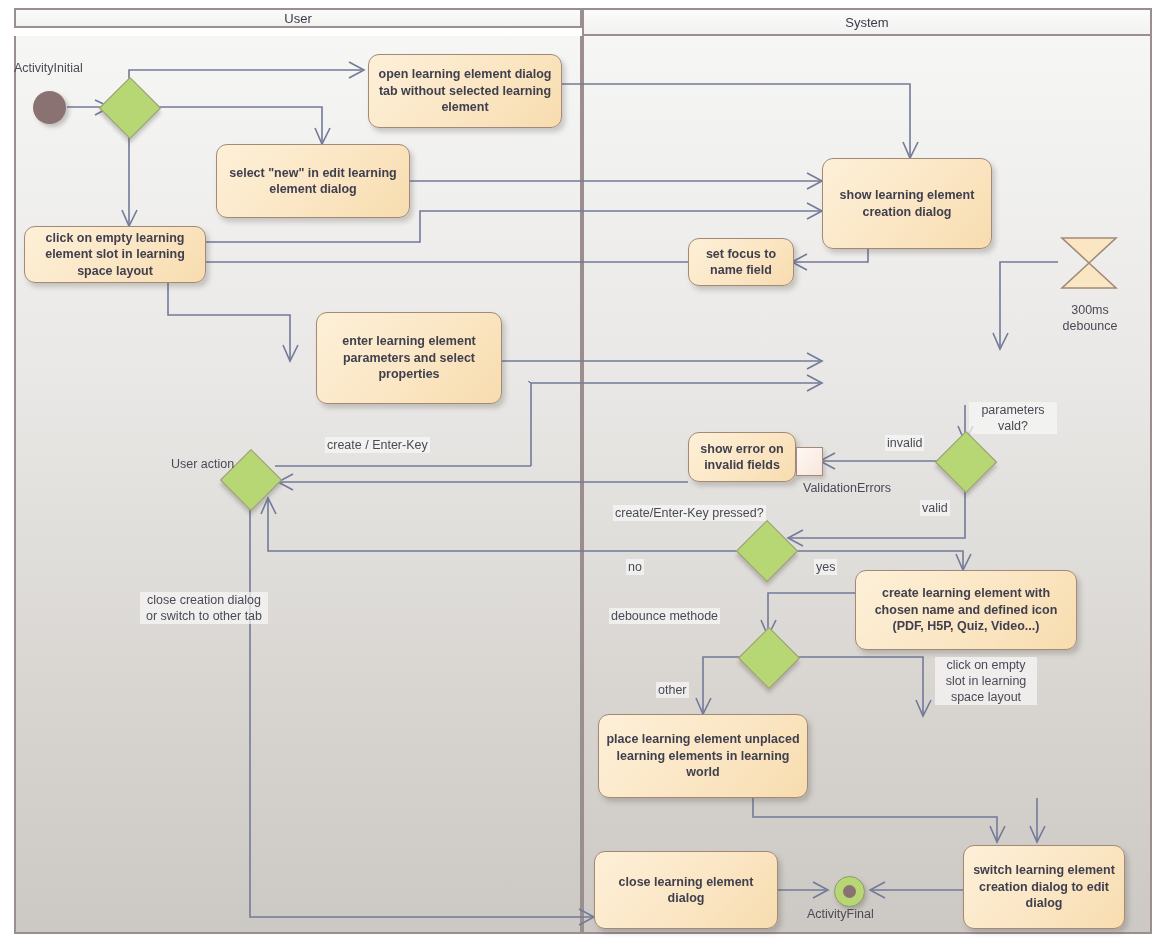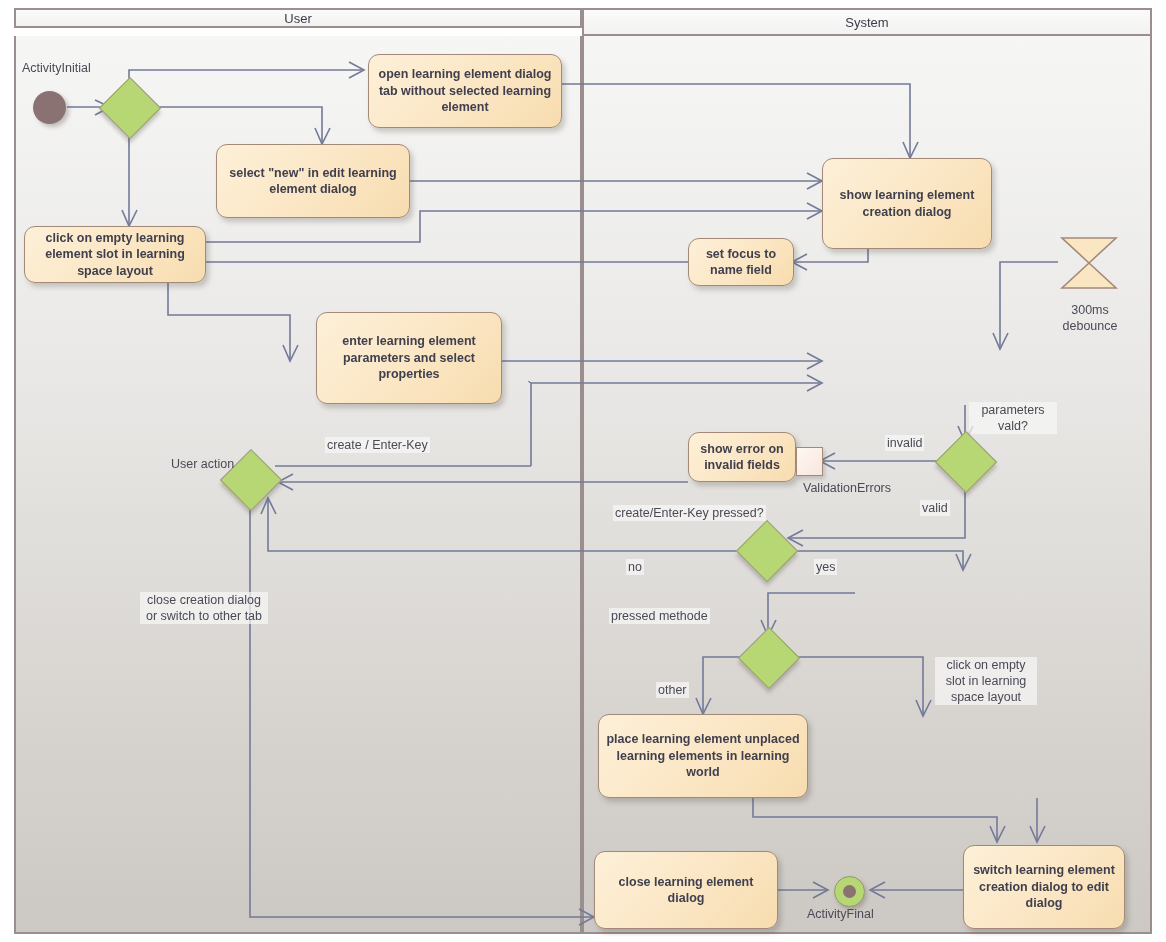--- a/index.html
+++ b/index.html
@@ -236,21 +236,21 @@
 
     <path class="edge" d="M 778,890 L 826,890"></path>
     <path class="edge" d="M 813,882 L 828,890 L 813,898"></path>
 
     <path class="edge" d="M 250,500 L 250,917 L 592,917"></path>
     <path class="edge" d="M 579,909 L 594,917 L 579,925"></path>
 
   </svg>
 
   <div class="initial-node" style="left:33px; top:91px;"></div>
-  <div class="lbl" style="left:14px; top:60px;padding-left:8px;">ActivityInitial</div>
+  <div class="lbl" style="left:14px; top:60px;">ActivityInitial</div>
 
   <div class="diamond" style="left:108px; top:86px;"></div>
 
   <div class="node" style="left:368px; top:54px; width:194px; height:74px;">open learning element dialog tab without selected learning element</div>
 
   <div class="node" style="left:216px; top:144px; width:194px; height:74px;">select "new" in edit learning element dialog</div>
 
   <div class="node" style="left:24px; top:226px; width:182px; height:57px;">click on empty learning element slot in learning space layout</div>
 
   <div class="node" style="left:822px; top:158px; width:170px; height:91px;">show learning element creation dialog</div>
@@ -273,20 +273,21 @@
   <div class="node" style="left:688px; top:432px; width:108px; height:50px;">show error on invalid fields</div>
 
   <div class="pin" style="left:796px; top:447px;"></div>
   <div class="lbl" style="left:803px; top:480px;">ValidationErrors</div>
 
   <div class="diamond" style="left:229px; top:458px;"></div>
   <div class="lbl" style="left:171px; top:456px;">User action</div>
 
   <div class="diamond" style="left:745px; top:529px;"></div>
 
+  <div class="node" style="left:855px; top:570px; width:222px; height:80px;">create learning element with chosen name and defined icon (PDF, H5P, Quiz, Video...)</div>
 
   <div class="diamond" style="left:747px; top:636px;"></div>
 
   <div class="node" style="left:598px; top:714px; width:210px; height:84px;">place learning element unplaced learning elements in learning world</div>
 
 
   <div class="node" style="left:594px; top:851px; width:184px; height:78px;text-align:center;">close learning element dialog</div>
 
   <div class="node" style="left:963px; top:845px; width:162px; height:84px;">switch learning element creation dialog to edit dialog</div>
 
@@ -302,19 +303,19 @@
   <div class="lbl edge-lbl" style="left:885px; top:435px;">invalid</div>
 
   <div class="lbl edge-lbl" style="left:920px; top:500px;">valid</div>
 
   <div class="lbl edge-lbl" style="left:613px; top:505px;">create/Enter-Key pressed?</div>
 
   <div class="lbl edge-lbl" style="left:626px; top:559px;">no</div>
 
   <div class="lbl edge-lbl" style="left:814px; top:559px;">yes</div>
 
-  <div class="lbl edge-lbl" style="left:609px; top:608px;">pressed methode</div>
+  <div class="lbl edge-lbl" style="left:609px; top:608px;">debounce methode</div>
 
   <div class="lbl edge-lbl" style="left:656px; top:682px;">other</div>
 
   <div class="lbl edge-lbl center wrap" style="left:935px; top:657px; width:98px;">click on empty slot in learning space layout</div>
 
 </div>
 
 </body></html>

